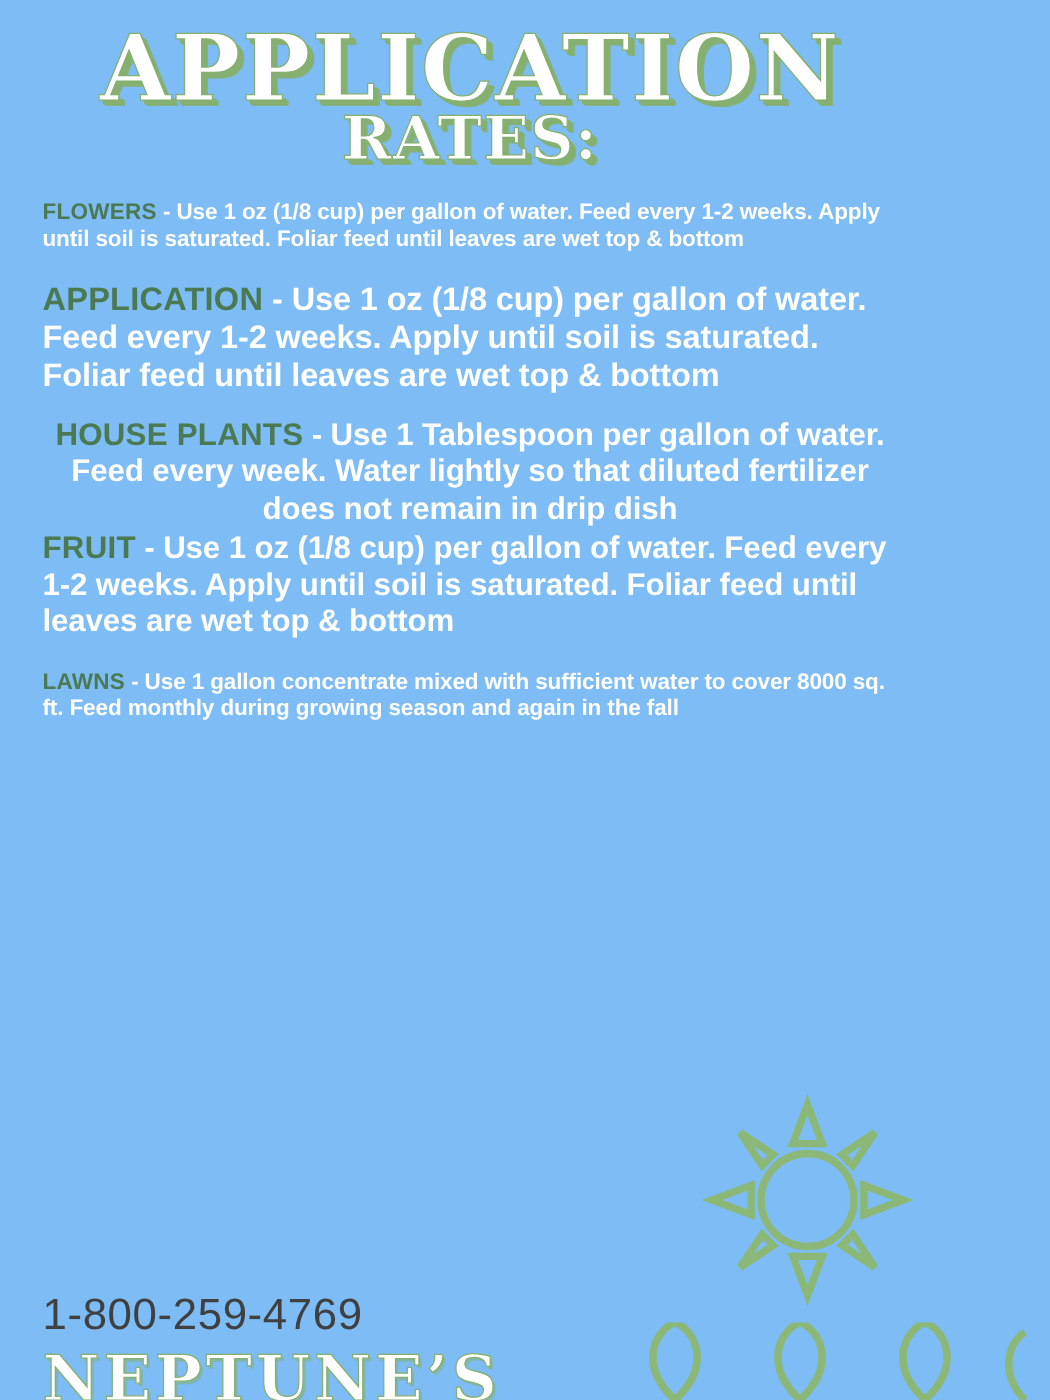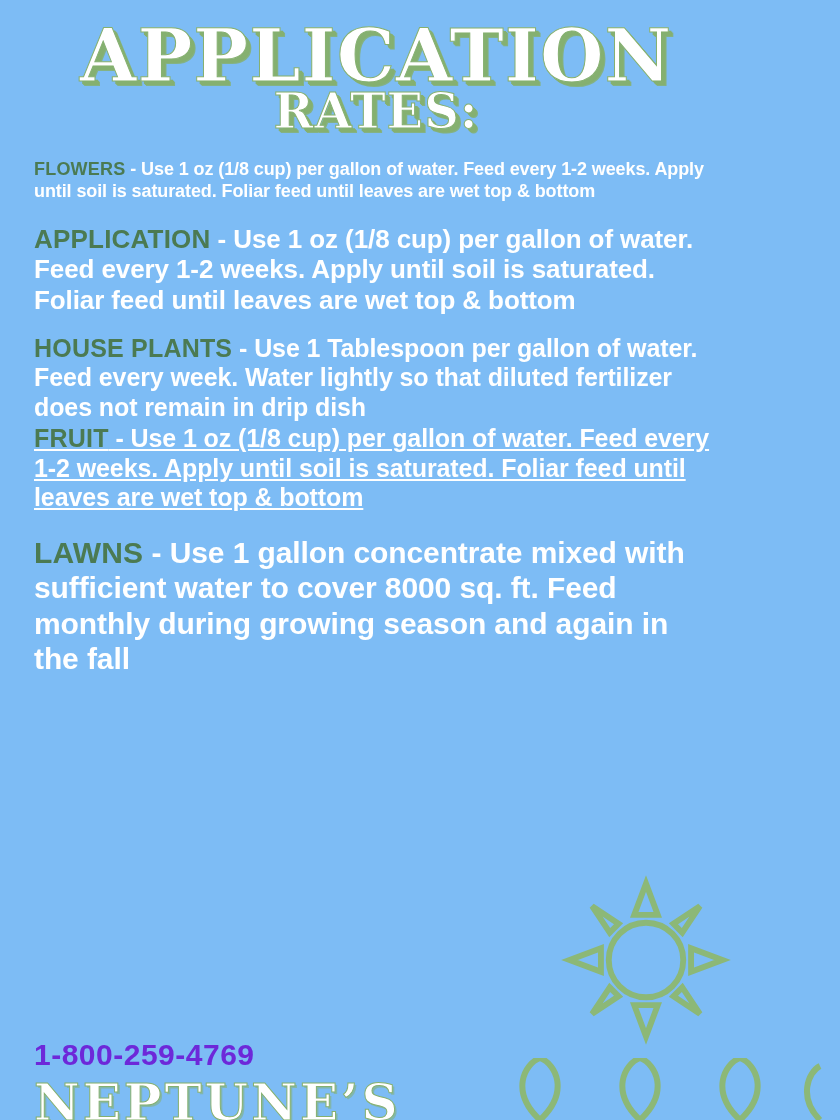--- a/index.html
+++ b/index.html
@@ -75,36 +75,36 @@
     line-height: 1.18;
     margin: 0 0 22px 0;
     letter-spacing: -0.1px;
   }
   .section .label {
     color: #4b7a52;
     letter-spacing: 0.2px;
   }
   .section.s-flowers    { font-size: 18px; }
   .section.s-vegetables { font-size: 26px; margin-bottom: 18px; }
-  .section.s-house      { font-size: 25px; margin-bottom: 2px; }
-  .section.s-fruit      { font-size: 25px; margin-bottom: 22px; text-decoration: underline; }
+  .section.s-house      { font-size: 25px; margin-bottom: 2px; text-align: center; }
+  .section.s-fruit      { font-size: 25px; margin-bottom: 22px; }
   .section.s-containers { font-size: 25px; margin-bottom: 20px; }
-  .section.s-lawns      { font-size: 30px; margin-bottom: 0; }
+  .section.s-lawns      { font-size: 18px; margin-bottom: 0; }
 
   
   .footer {
     position: absolute;
     left: 34px;
     bottom: 0;
     width: 772px;
   }
   .phone {
-    color: #6d28d9;
-    font-weight: bold;
-    font-size: 30px;
+    color: #404040;
+    font-weight: normal;
+    font-size: 35px;
     letter-spacing: 0.5px;
     margin-bottom: 6px;
   }
   .brand {
     font-family: "DejaVu Serif", serif;
     font-weight: bold;
     font-size: 50px;
     color: #ffffff;
     letter-spacing: 3px;
     line-height: 1;

